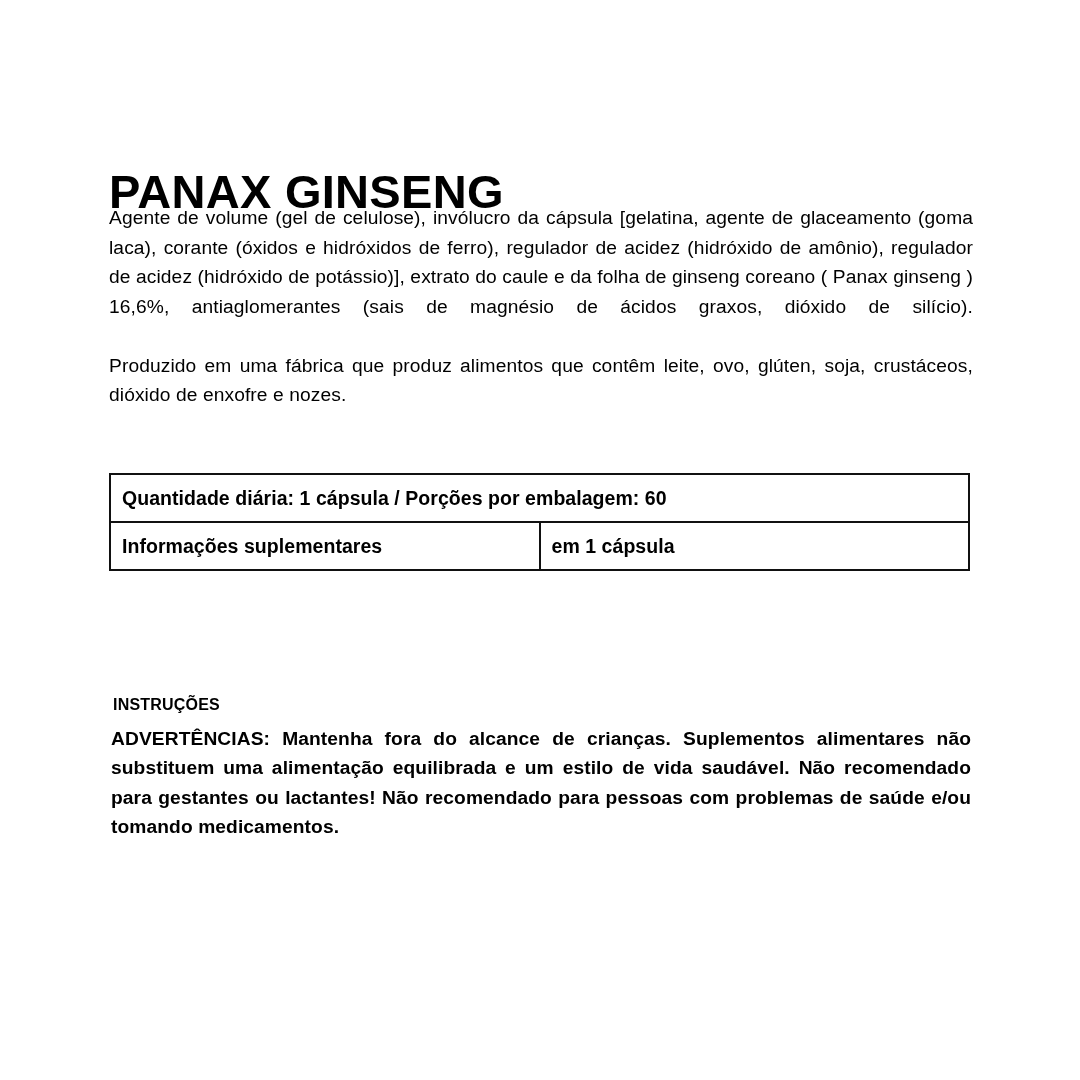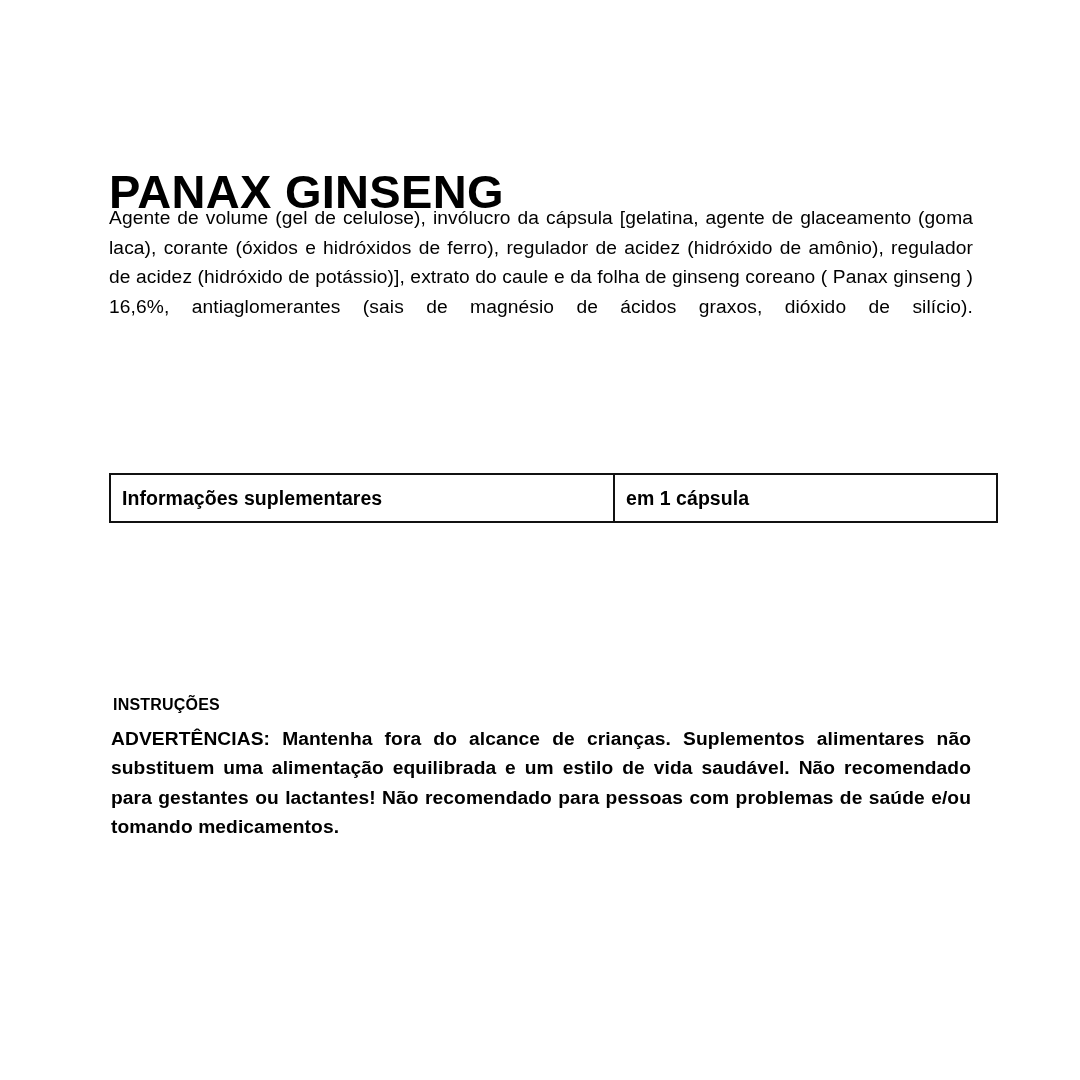--- a/index.html
+++ b/index.html
@@ -151,24 +151,28 @@
 </style>
 </head>
 <body>
 
 <div class="label-sheet">
 
   <h1 class="product-title">PANAX GINSENG</h1>
 
   <div class="ingredients-block">
     <p class="justify-all">Agente de volume (gel de celulose), invólucro da cápsula [gelatina, agente de glaceamento (goma laca), corante (óxidos e hidróxidos de ferro), regulador de acidez (hidróxido de amônio), regulador de acidez (hidróxido de potássio)], extrato do caule e da folha de ginseng coreano ( Panax ginseng ) 16,6%, antiaglomerantes (sais de magnésio de ácidos graxos, dióxido de silício).</p>
+    <p class="last-para no-stretch">Produzido em uma fábrica que produz alimentos que contêm leite, ovo, glúten, soja, crustáceos, dióxido de enxofre e nozes.</p>
   </div>
 
   <table class="facts-table">
     <tbody>
+      <tr class="row-serving">
+        <td colspan="2">Quantidade diária: 1 cápsula / Porções por embalagem: 60</td>
+      </tr>
       <tr class="row-header">
         <td class="col-left">Informações suplementares</td>
         <td class="col-right">em 1 cápsula</td>
       </tr>
     </tbody>
   </table>
 
   <div class="instructions-block">
     <p class="instructions-heading">INSTRUÇÕES</p>
     <p class="warnings-body no-stretch">ADVERTÊNCIAS: Mantenha fora do alcance de crianças. Suplementos alimentares não substituem uma alimentação equilibrada e um estilo de vida saudável. Não recomendado para gestantes ou lactantes! Não recomendado para pessoas com problemas de saúde e/ou tomando medicamentos.</p>

